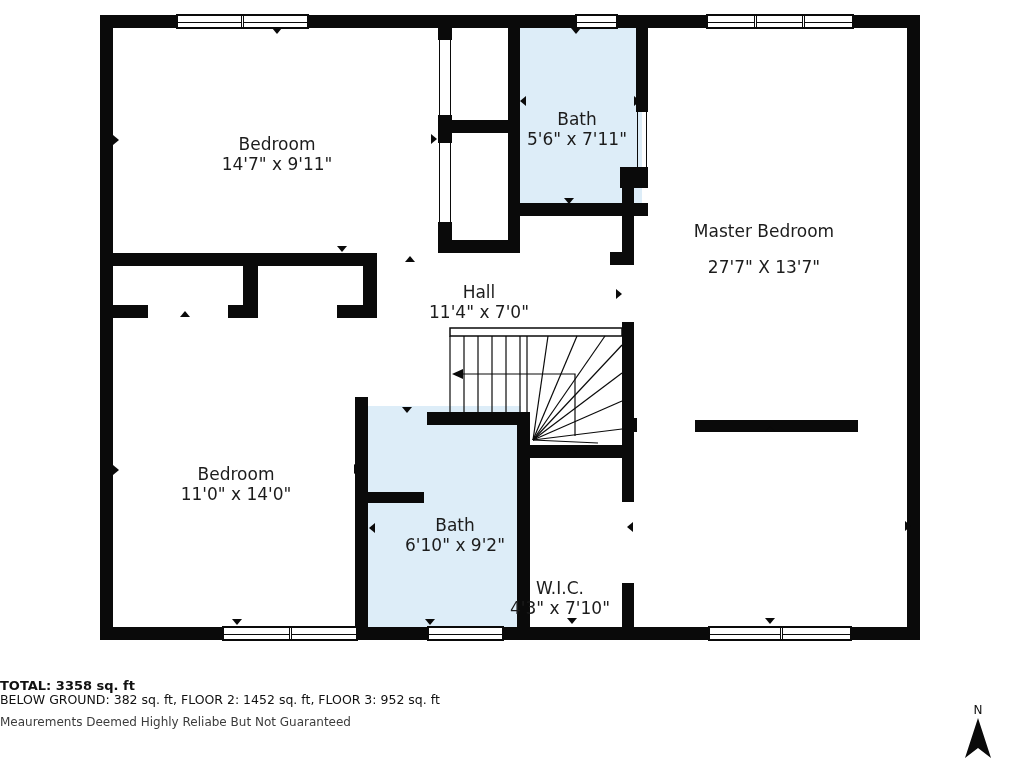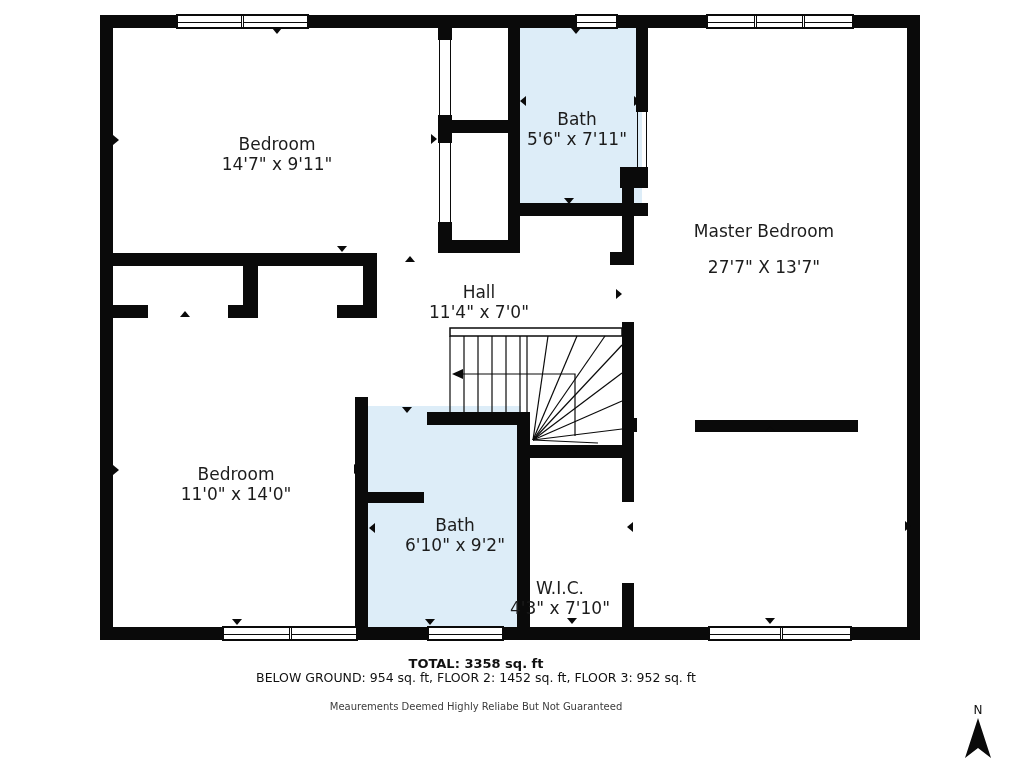--- a/index.html
+++ b/index.html
@@ -12,24 +12,24 @@
   .window .midline{position:absolute;left:0;right:0;top:50%;height:1px;background:#0a0a0a;}
   .window .divider{position:absolute;top:0;bottom:0;width:3px;background:#fff;border-left:1.5px solid #0a0a0a;border-right:1.5px solid #0a0a0a;box-sizing:border-box;}
   .roomlabel{position:absolute;text-align:center;z-index:4;font-size:17px;line-height:20px;color:#1c1c1c;}
   .roomlabel .dims{white-space:nowrap;}
   .tri{position:absolute;width:0;height:0;z-index:5;}
   .tri-down{border-left:5px solid transparent;border-right:5px solid transparent;border-top:6px solid #0a0a0a;}
   .tri-up{border-left:5px solid transparent;border-right:5px solid transparent;border-bottom:6px solid #0a0a0a;}
   .tri-right{border-top:5px solid transparent;border-bottom:5px solid transparent;border-left:6px solid #0a0a0a;}
   .tri-left{border-top:5px solid transparent;border-bottom:5px solid transparent;border-right:6px solid #0a0a0a;}
   #stairs{position:absolute;left:448px;top:325px;z-index:1;}
-  #summary{position:absolute;left:0;width:952px;top:656px;text-align:center;z-index:4;}
+  #summary{position:absolute;left:0;width:952px;top:678px;text-align:left;z-index:4;}
   #summary .total{font-size:13px;font-weight:bold;color:#111;line-height:15px;}
   #summary .line{font-size:12.5px;color:#111;line-height:14px;}
-  #summary .disclaimer{font-size:10px;color:#3c3c3c;margin-top:16px;}
+  #summary .disclaimer{font-size:12px;color:#3c3c3c;margin-top:8px;}
   #compass{position:absolute;left:958px;top:703px;width:40px;text-align:center;z-index:4;}
   #compass .nlabel{font-size:12px;color:#111;margin-bottom:1px;}
 </style>
 </head>
 <body>
 
 <div id="canvas">
 
   <div class="bathfill" style="left: 516px; top: 24px; width: 126px; height: 185px; background: rgb(221, 237, 248);"></div>
   <div class="bathfill" style="left: 364px; top: 406px; width: 157px; height: 226px; background: rgb(221, 237, 248);"></div>
@@ -168,21 +168,21 @@
     <div class="name">Bath</div>
     <div class="dims">6'10" x 9'2"</div>
   </div>
   <div class="roomlabel" style="left:480px;top:534px;width:160px;margin-top:44px;">
     <div class="name">W.I.C.</div>
     <div class="dims">4'3" x 7'10"</div>
   </div>
 
   <div id="summary">
     <div class="total">TOTAL: 3358 sq. ft</div>
-    <div class="line">BELOW GROUND: 954 sq. ft, FLOOR 2: 1452 sq. ft, FLOOR 3: 952 sq. ft</div>
+    <div class="line">BELOW GROUND: 382 sq. ft, FLOOR 2: 1452 sq. ft, FLOOR 3: 952 sq. ft</div>
     <div class="disclaimer">Meaurements Deemed Highly Reliabe But Not Guaranteed</div>
   </div>
 
   <div id="compass">
     <div class="nlabel">N</div>
     <svg width="26" height="40" viewBox="0 0 26 40" style="display:block;margin:0 auto;">
       <polygon points="13,0 26,40 13,30 0,40" fill="#0a0a0a"></polygon>
     </svg>
   </div>
 

